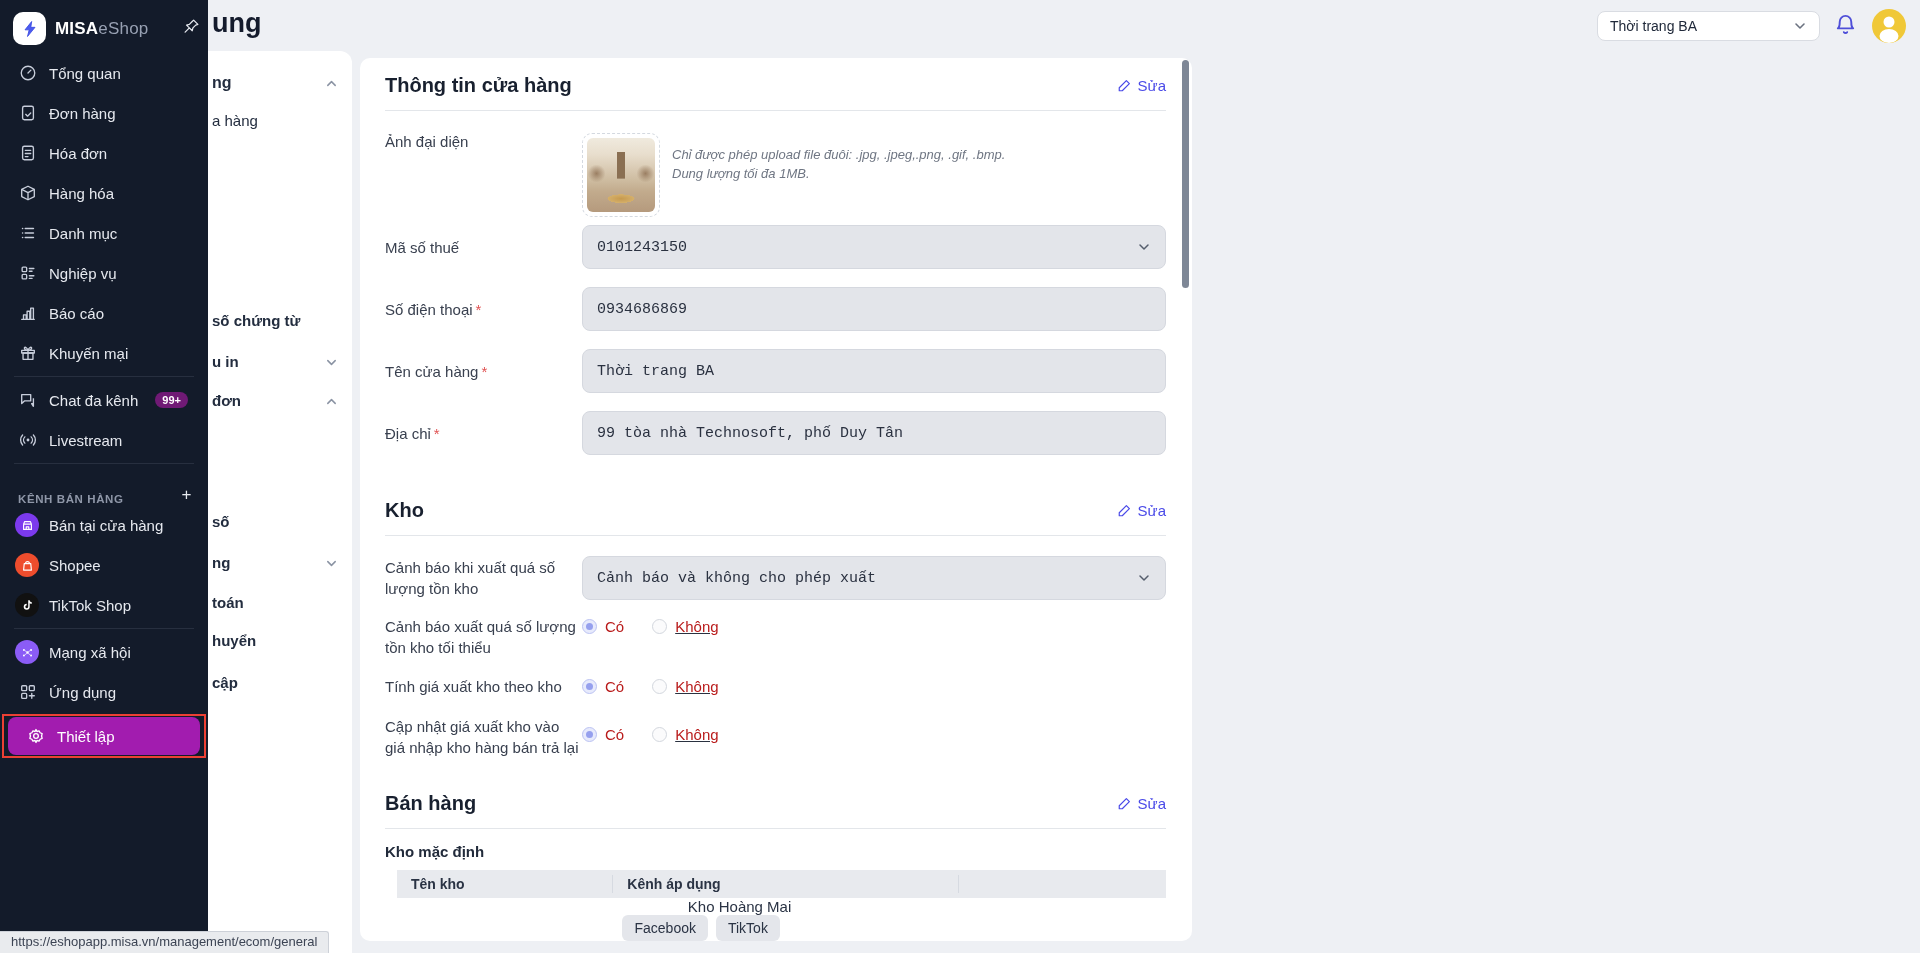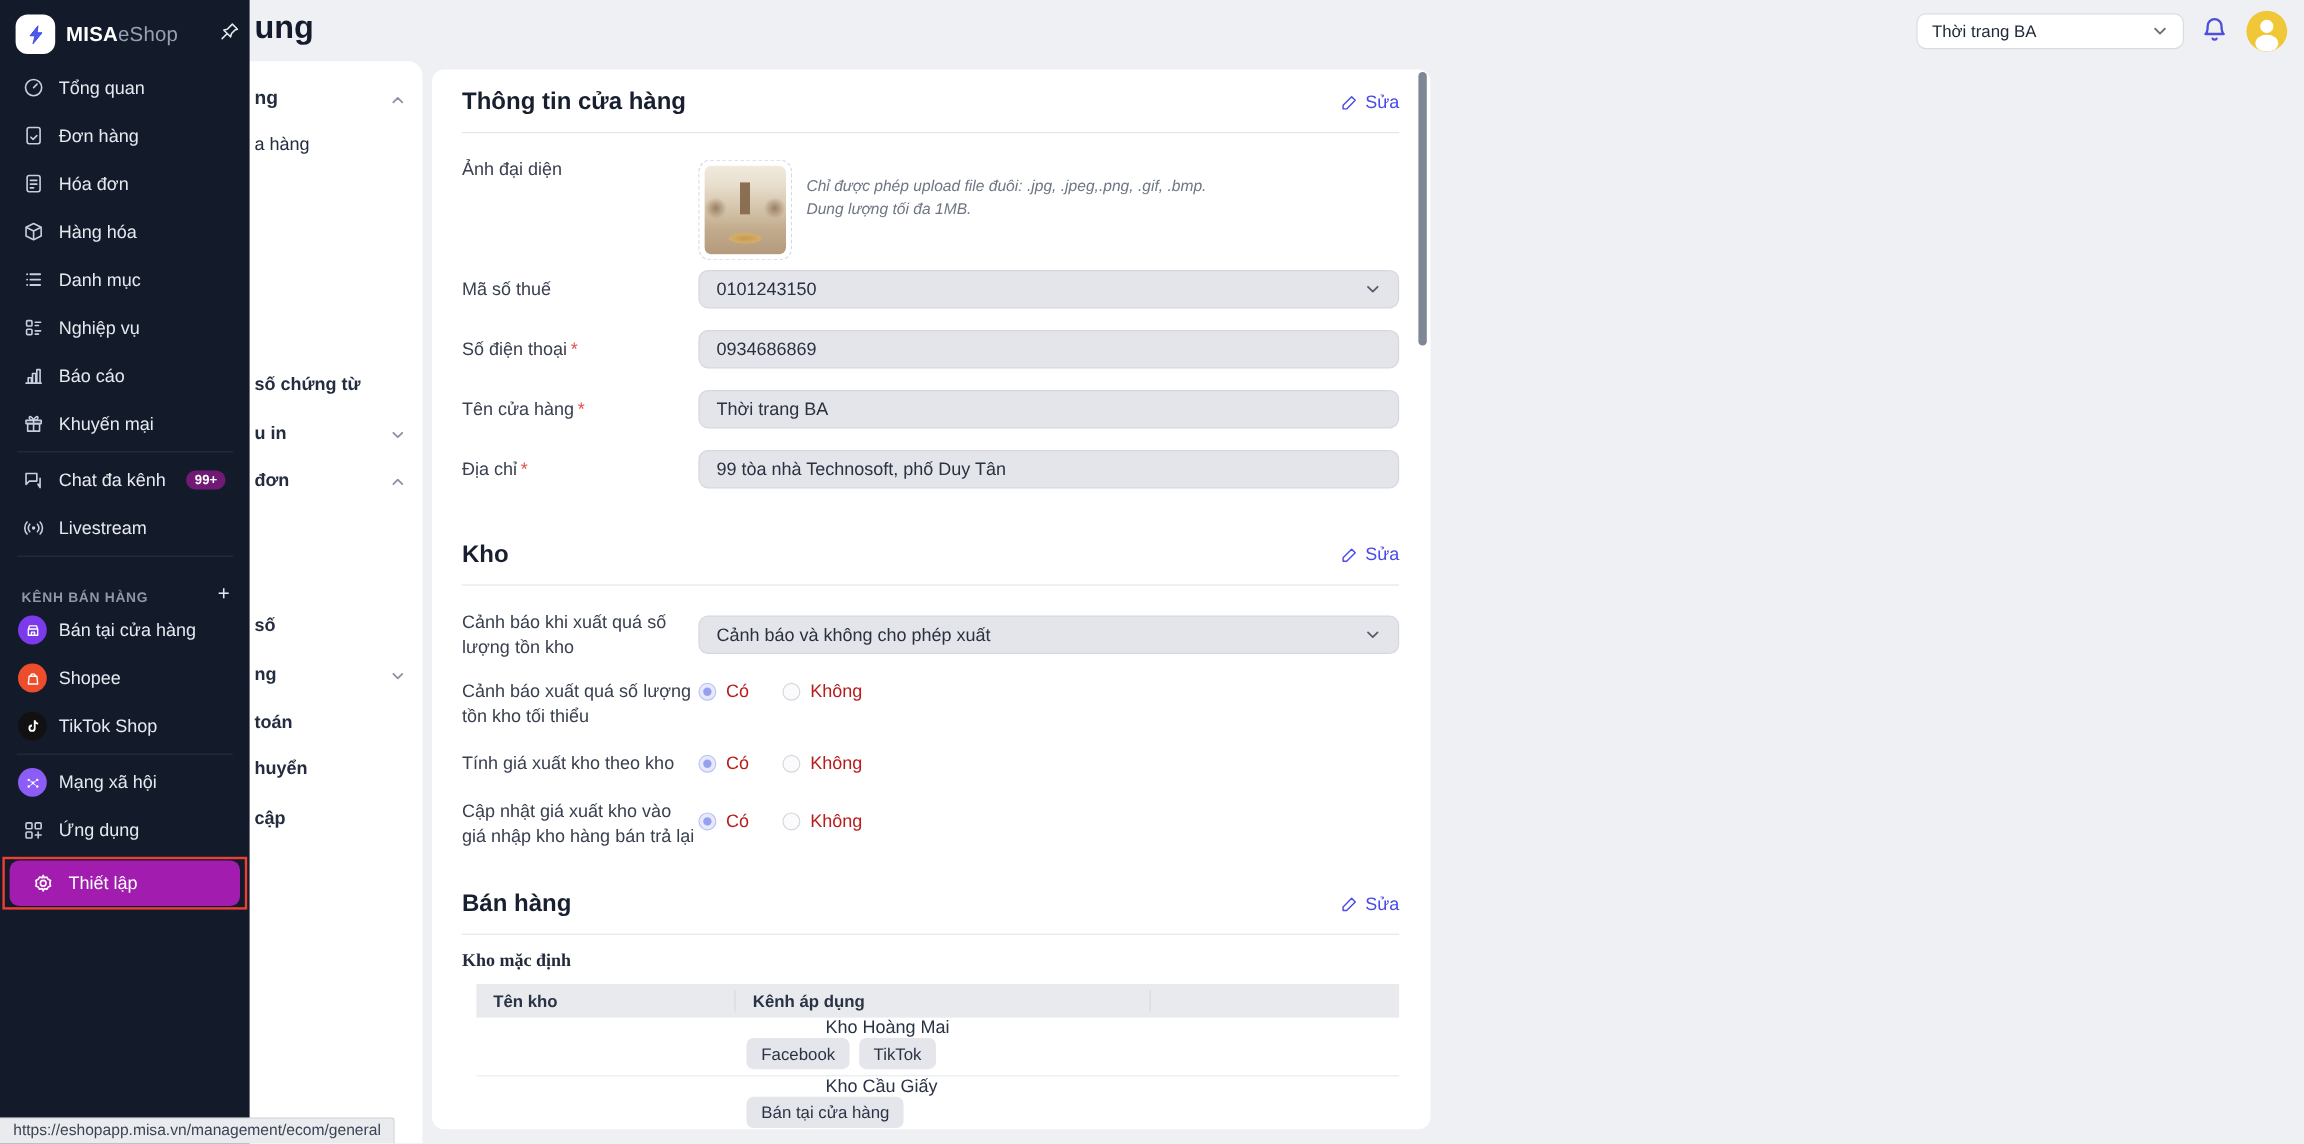--- a/index.html
+++ b/index.html
@@ -108,42 +108,42 @@
       radial-gradient(circle 9px at 86% 48%, #9b7f63 0%, rgba(0,0,0,0) 100%),
       linear-gradient(180deg, #f0eade 0%, #e8decd 22%, #d9cab3 42%, #cdbb9f 58%, #c2ab8d 72%, #b59a7d 100%);
     background-repeat: no-repeat;
     background-size: 100% 100%, 100% 36%, 100% 100%, 100% 100%, 100% 100%;
     background-position: 0 0, 0 30%, 0 0, 0 0, 0 0;
   }
   .hint { margin-left: 12px; padding-top: 12px; width: 352px; font-style: italic; font-size: 13px; color: #6f7683; line-height: 19px; }
   .frow { display: flex; align-items: center; margin-top: 18px; }
   .frow.first { margin-top: 8px; }
   .field {
-    flex: 1; height: 32px; background: #e3e5ea; border: 1px solid #d5d8df; border-radius: 8px;
-    display: flex; align-items: center; padding: 0 14px; font-size: 15px; color: #2a3140;
+    flex: 1; height: 44px; background: #e3e5ea; border: 1px solid #d5d8df; border-radius: 8px;
+    display: flex; align-items: center; padding: 0 14px; font-size: 15px; color: #2a3140; font-family: Liberation Mono, monospace;
   }
   .field .chev { margin-left: auto; color: #555e6d; }
   .sec-head.kho { margin-top: 44px; }
   .drow { display: flex; align-items: center; margin-top: 20px; }
   .drow .flabel { line-height: 21px; }
   .rrow { display: flex; align-items: flex-start; margin-top: 16px; min-height: 44px; }
   .rrow .flabel { line-height: 21px; }
   .radios { display: flex; align-items: center; padding-top: 2px; }
   .rgroup { display: flex; align-items: center; gap: 8px; }
-  .rgroup + .rgroup { margin-left: 28px; }
+  .rgroup + .rgroup { margin-left: 28px; text-decoration: underline; }
   .radio { width: 15px; height: 15px; border-radius: 50%; flex: none; position: relative; }
   .radio.on { border: 1px solid #bcc3f2; background: #e7eafc; }
   .radio.on::after {
     content: ""; position: absolute; left: 3px; top: 3px; width: 7px; height: 7px;
     border-radius: 50%; background: #96a0ee;
   }
   .radio.off { border: 1px solid #d3d7de; background: #fbfbfc; }
   .rlabel { font-size: 15px; color: #b91c1c; }
   .sec-head.ban { margin-top: 32px; }
-  .subheading { margin-top: 14px; font-size: 15px; font-weight: 700; color: #222b3b; font-family: Liberation Serif, serif; }
+  .subheading { margin-top: 14px; font-size: 15px; font-weight: 700; color: #222b3b; }
   .wtable { margin: 10px 0 0 12px; }
   .thead { display: flex; align-items: center; height: 28px; background: #e8eaee; font-size: 14px; font-weight: 700; color: #2a3344; }
   .tc1 { width: 28%; padding-left: 14px; }
   .tc2 { width: 45%; padding-left: 14px; }
   .tc3 { flex: 1; }
   .thead .tc2, .thead .tc3 { border-left: 1px solid #d6dae1; height: 18px; display: flex; align-items: center; }
   .trow { display: flex; align-items: center; min-height: 48px; font-size: 15px; color: #2a3344; flex-direction: column; }
   .trow + .trow { border-top: 1px solid #e8eaed; }
   .chipset { display: flex; gap: 8px; }
   .chip { background: #e4e6eb; border-radius: 6px; padding: 5px 12px; font-size: 14px; color: #2a3344; white-space: nowrap; }

